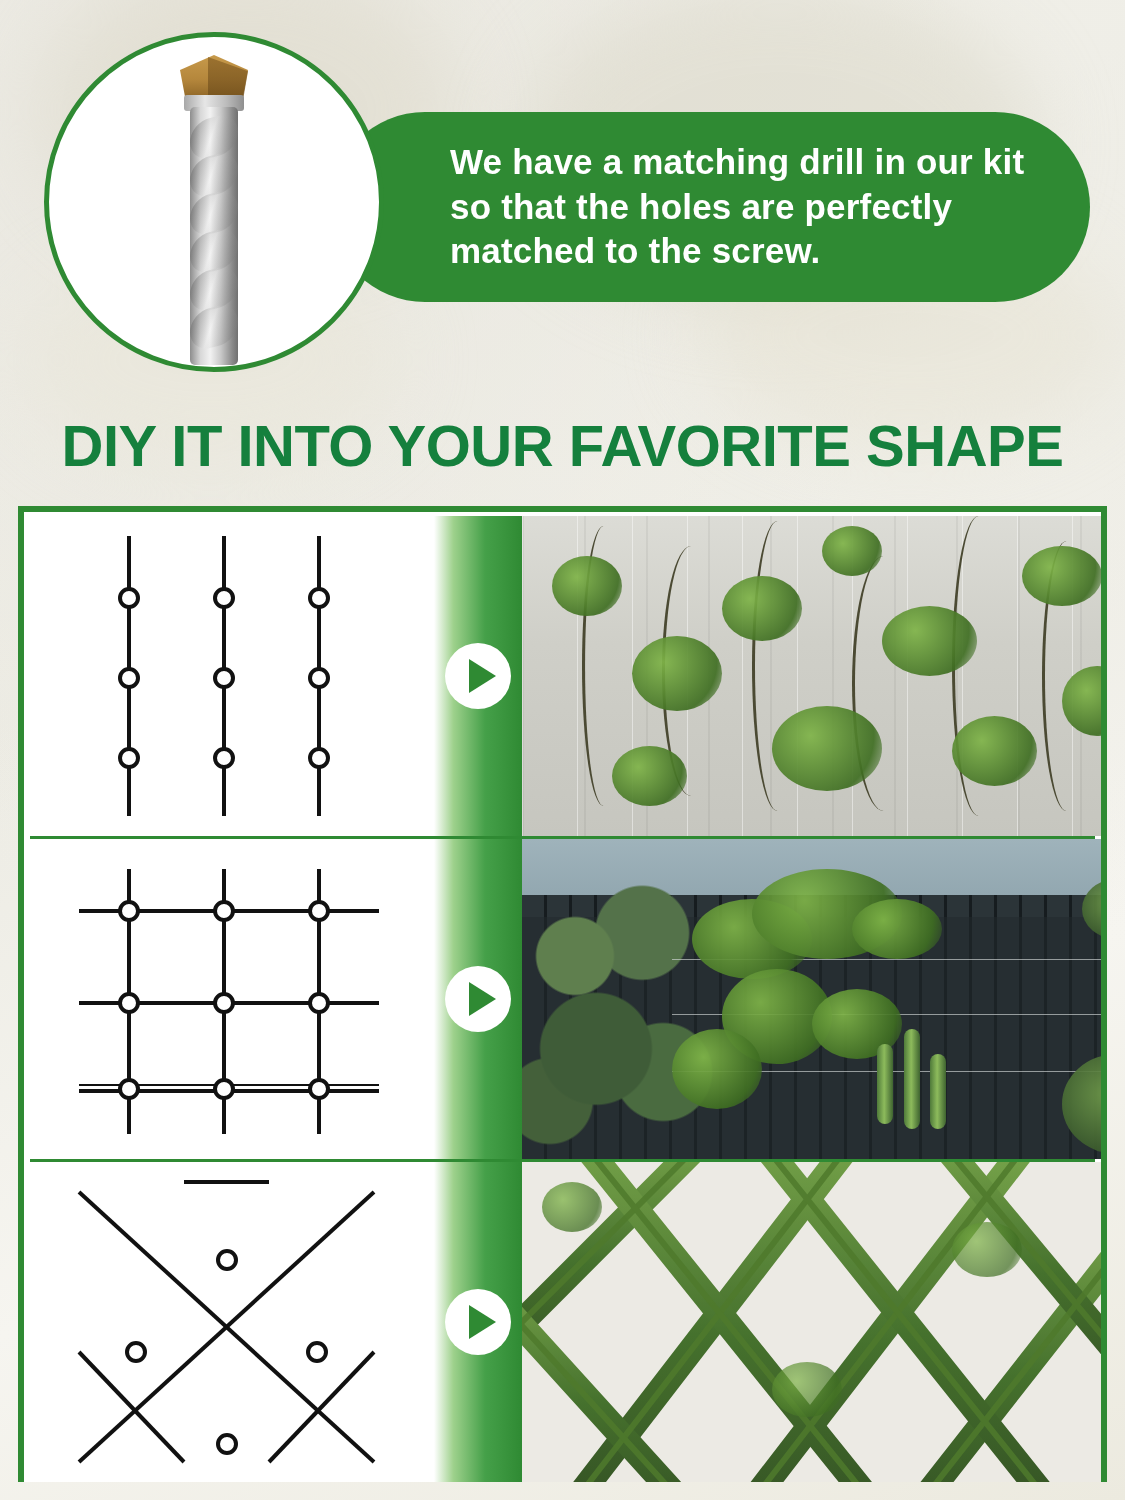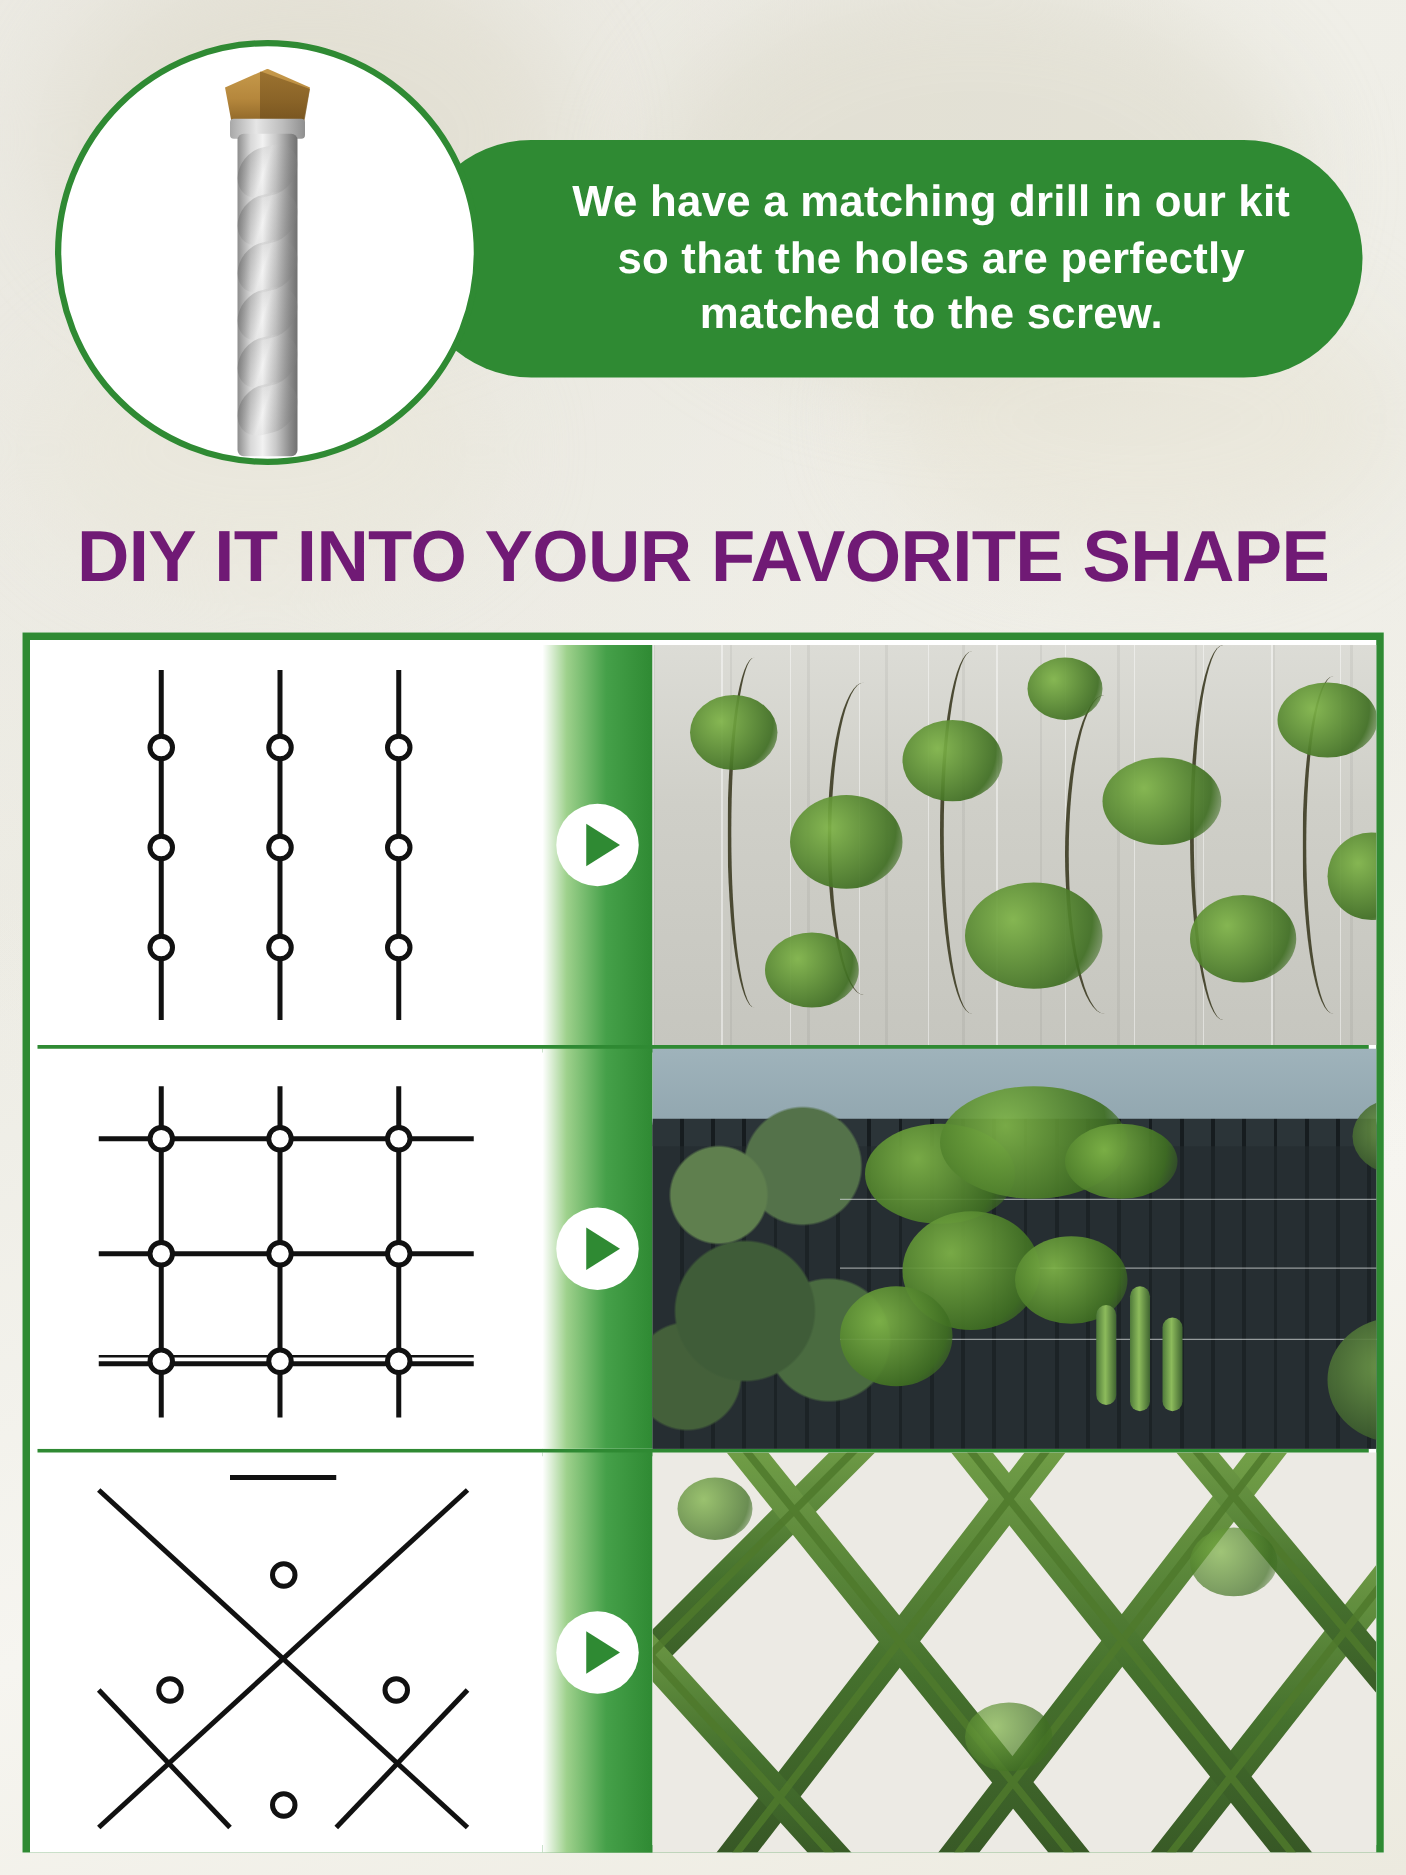--- a/index.html
+++ b/index.html
@@ -128,33 +128,32 @@
     display: flex;
     align-items: center;
     z-index: 2;
   }
   .callout-text {
     color: #ffffff;
     font-size: 35px;
     line-height: 1.28;
     font-weight: bold;
     letter-spacing: .2px;
-    text-align: center;
   }
 
   
   .headline {
     position: absolute;
     left: 0;
     top: 412px;
     width: 1125px;
     text-align: center;
     font-size: 58px;
     font-weight: bold;
-    color: #701a75;
+    color: #15803d;
     letter-spacing: -0.5px;
     white-space: nowrap;
   }
 
   
   .panel {
     position: absolute;
     left: 18px;
     top: 506px;
     width: 1089px;

